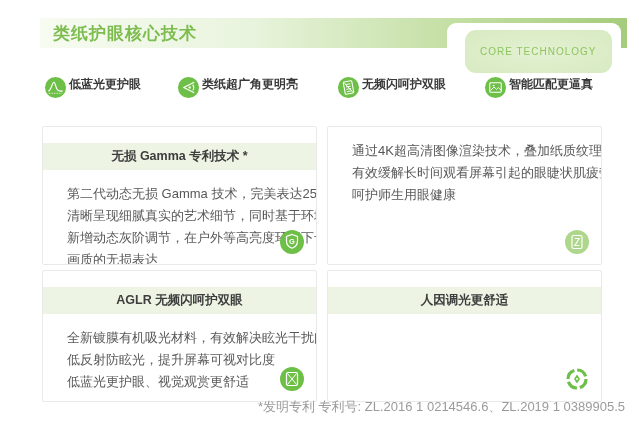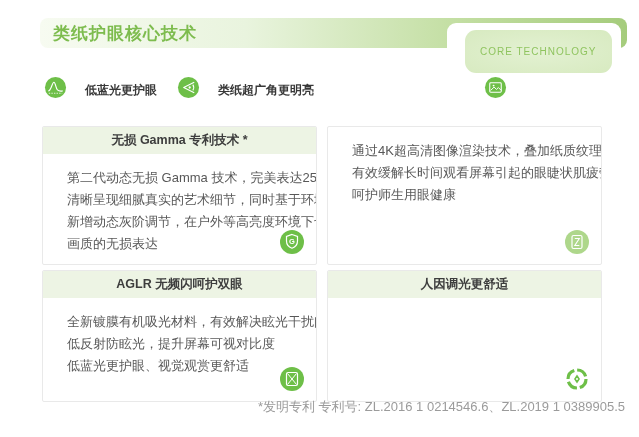--- a/index.html
+++ b/index.html
@@ -1,39 +1,39 @@
 <!DOCTYPE html>
 <html><head>
 <meta charset="utf-8">
 <style>
   html,body{margin:0;padding:0;background:#ffffff;}
   body{font-family:"Liberation Sans","DejaVu Sans",sans-serif;}
   .page{position:relative;width:639px;height:437px;background:#fff;overflow:hidden;}
 
   
   .band{position:absolute;left:40px;top:18px;width:587px;height:30px;
-        background:linear-gradient(90deg,#f7fbf1 0%,#e9f4de 35%,#c4dfa4 70%,#a5cc7c 100%);border-radius:8px;}
+        background:linear-gradient(90deg,#f7fbf1 0%,#e9f4de 35%,#c4dfa4 70%,#a5cc7c 100%);}
   .page-title{position:absolute;left:13px;top:50%;transform:translateY(-50%);
         font-size:17px;font-weight:700;color:#7dbc4e;letter-spacing:1px;white-space:nowrap;}
   .badge-notch{position:absolute;left:447px;top:23px;width:174px;height:34px;
         background:#ffffff;border-radius:9px;}
   .badge-pill{position:absolute;left:18px;top:7px;padding:16px 15px;border-radius:11px;
         background:radial-gradient(ellipse at center,#e3f1d2 0%,#d7eac0 100%);
         font-size:10px;letter-spacing:1px;color:#8fc45f;white-space:nowrap;}
 
   
-  .feature{position:absolute;top:76px;display:flex;align-items:flex-end;gap:18px;}
+  .feature{position:absolute;top:76px;display:flex;align-items:flex-start;gap:2px;}
   .feature .ficon{width:23px;height:23px;flex:0 0 auto;display:block;}
   .feature .flabel{font-size:12px;font-weight:700;color:#383838;white-space:nowrap;}
 
   
   .card{position:absolute;width:273px;background:#fff;border:1px solid #e9e9e9;
         border-radius:2px;overflow:hidden;}
   .card-header{height:27px;line-height:27px;text-align:center;background:#edf4e4;
-        font-size:12.5px;font-weight:700;color:#3d3d3d;}
+        font-size:12.5px;font-weight:700;color:#3d3d3d;margin-top:16px;}
   .card-body{padding:13px 8px 0 24px;font-size:13px;color:#585858;line-height:22px;
         white-space:pre;overflow:hidden;}
   .card-icon{position:absolute;right:11px;bottom:9px;width:26px;height:26px;}
 
   .footnote{position:absolute;right:14px;top:398px;font-size:13px;color:#9b9b9b;white-space:nowrap;}
 </style>
 </head>
 <body>
 
 <div class="page">
@@ -55,27 +55,39 @@
   </div>
   <div class="feature" style="left:177px">
     <svg class="ficon" viewBox="0 0 24 24">
       <circle cx="12" cy="12" r="11" fill="#6ebf48"></circle>
       <path d="M18 6.5 L7 12 L18 17.5" stroke="#fff" stroke-width="1.2" fill="none" stroke-linejoin="round"></path>
       <path d="M16.5 9 A5.5 5.5 0 0 1 16.5 15" stroke="#fff" stroke-width="1.1" fill="none"></path>
       <circle cx="13.2" cy="12" r="1.2" fill="#fff"></circle>
     </svg>
     <span class="flabel">类纸超广角更明亮</span>
   </div>
+  <div class="feature" style="left:337px">
+    <svg class="ficon" viewBox="0 0 24 24">
+      <circle cx="12" cy="12" r="11" fill="#6ebf48"></circle>
+      <g transform="rotate(-10 12 12)">
+        <rect x="7.5" y="5.5" width="9" height="13" rx="1" stroke="#fff" fill="none" stroke-width="1.1"></rect>
+        <path d="M9.5 8.5h5 M9.5 11h5 M9.5 13.5h5 M9.5 16h5" stroke="#fff" stroke-width="0.9"></path>
+        <path d="M8.2 6.2 L15.8 17.8" stroke="#fff" stroke-width="0.9"></path>
+      </g>
+    </svg>
+    <span class="flabel">无频闪呵护双眼</span>
+  </div>
   <div class="feature" style="left:484px">
     <svg class="ficon" viewBox="0 0 24 24">
       <circle cx="12" cy="12" r="11" fill="#6ebf48"></circle>
       <rect x="6" y="7" width="12" height="10" rx="1" stroke="#fff" fill="none" stroke-width="1.1"></rect>
       <path d="M7 15 l3.5-3.5 2.5 2.5 2-2 3 3" stroke="#fff" stroke-width="1" fill="none"></path>
       <circle cx="10" cy="10" r="1" fill="#fff"></circle>
     </svg>
+    <span class="flabel">智能匹配更逼真</span>
   </div>
 
   <div class="card" style="left:42px;top:126px;height:137px">
     <div class="card-header">无损 Gamma 专利技术 *</div>
     <div class="card-body">第二代动态无损 Gamma 技术，完美表达256个灰阶
 清晰呈现细腻真实的艺术细节，同时基于环境光
 新增动态灰阶调节，在户外等高亮度环境下也支持
 画质的无损表达</div>
     <svg class="card-icon" viewBox="0 0 26 26">
       <circle cx="13" cy="13" r="12" fill="#6ebf48"></circle>

